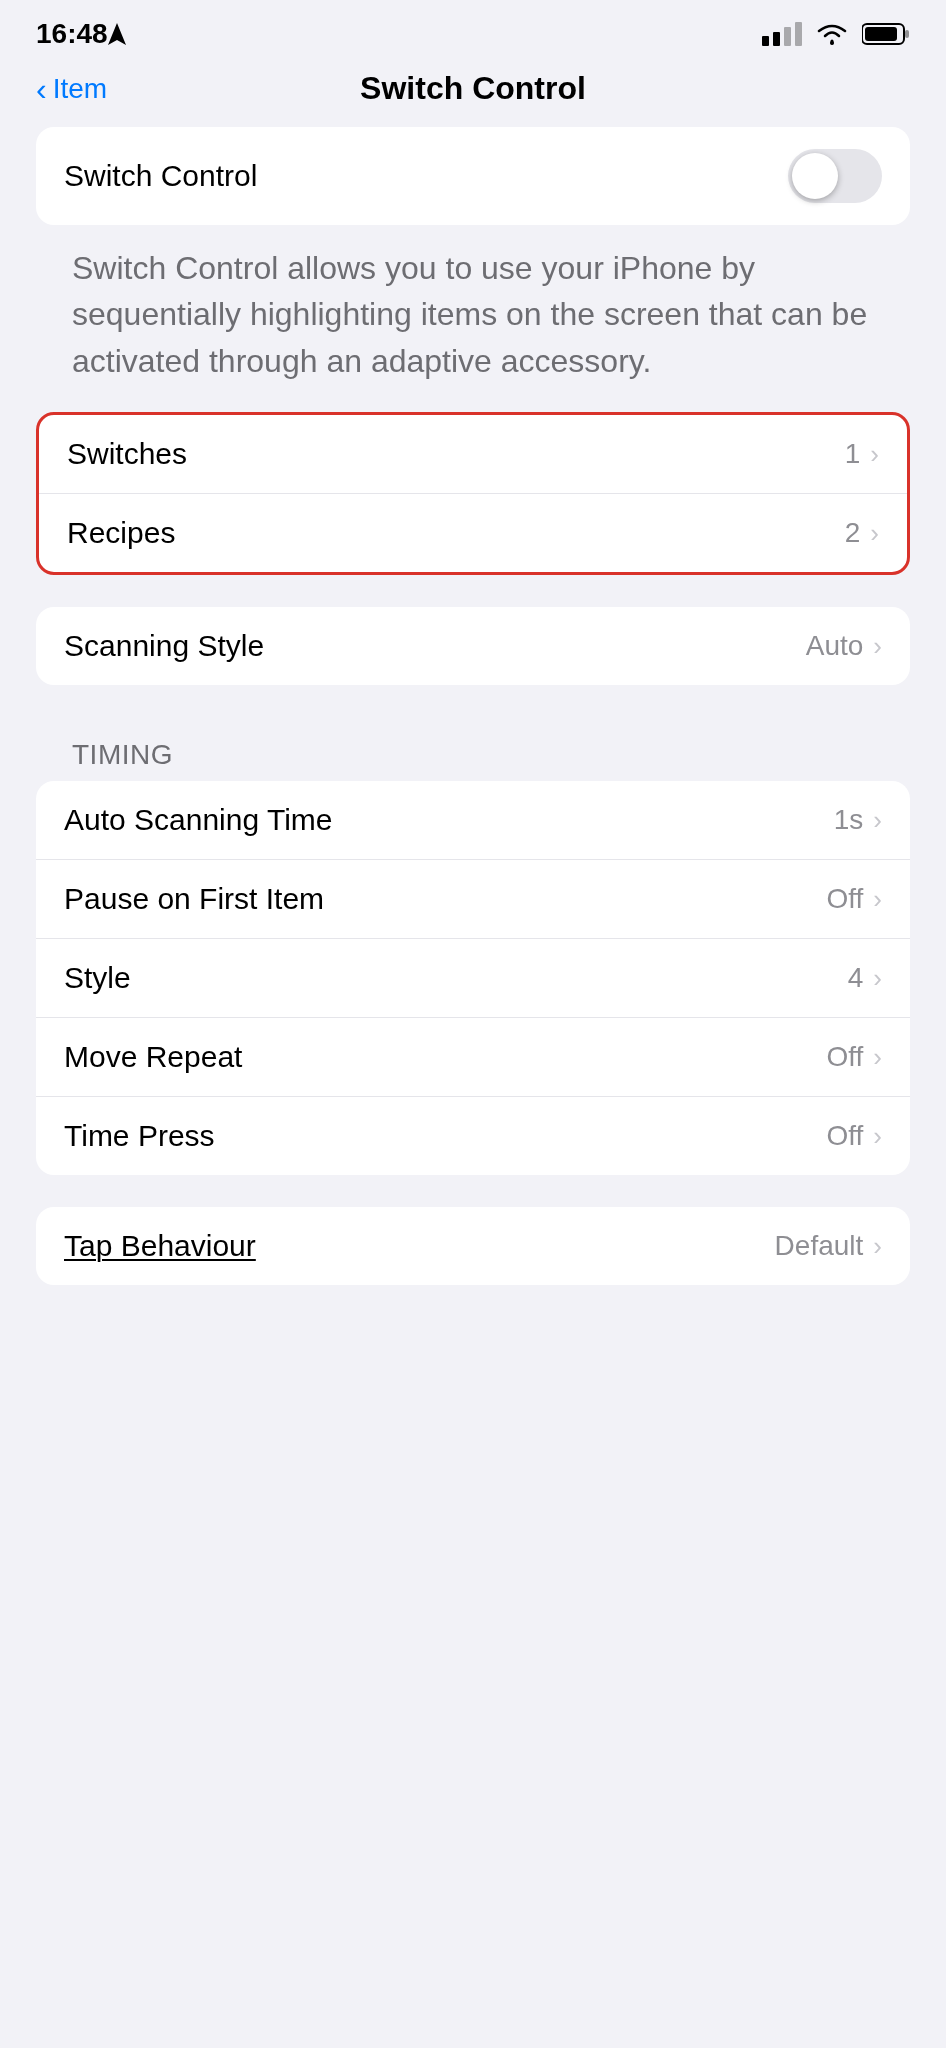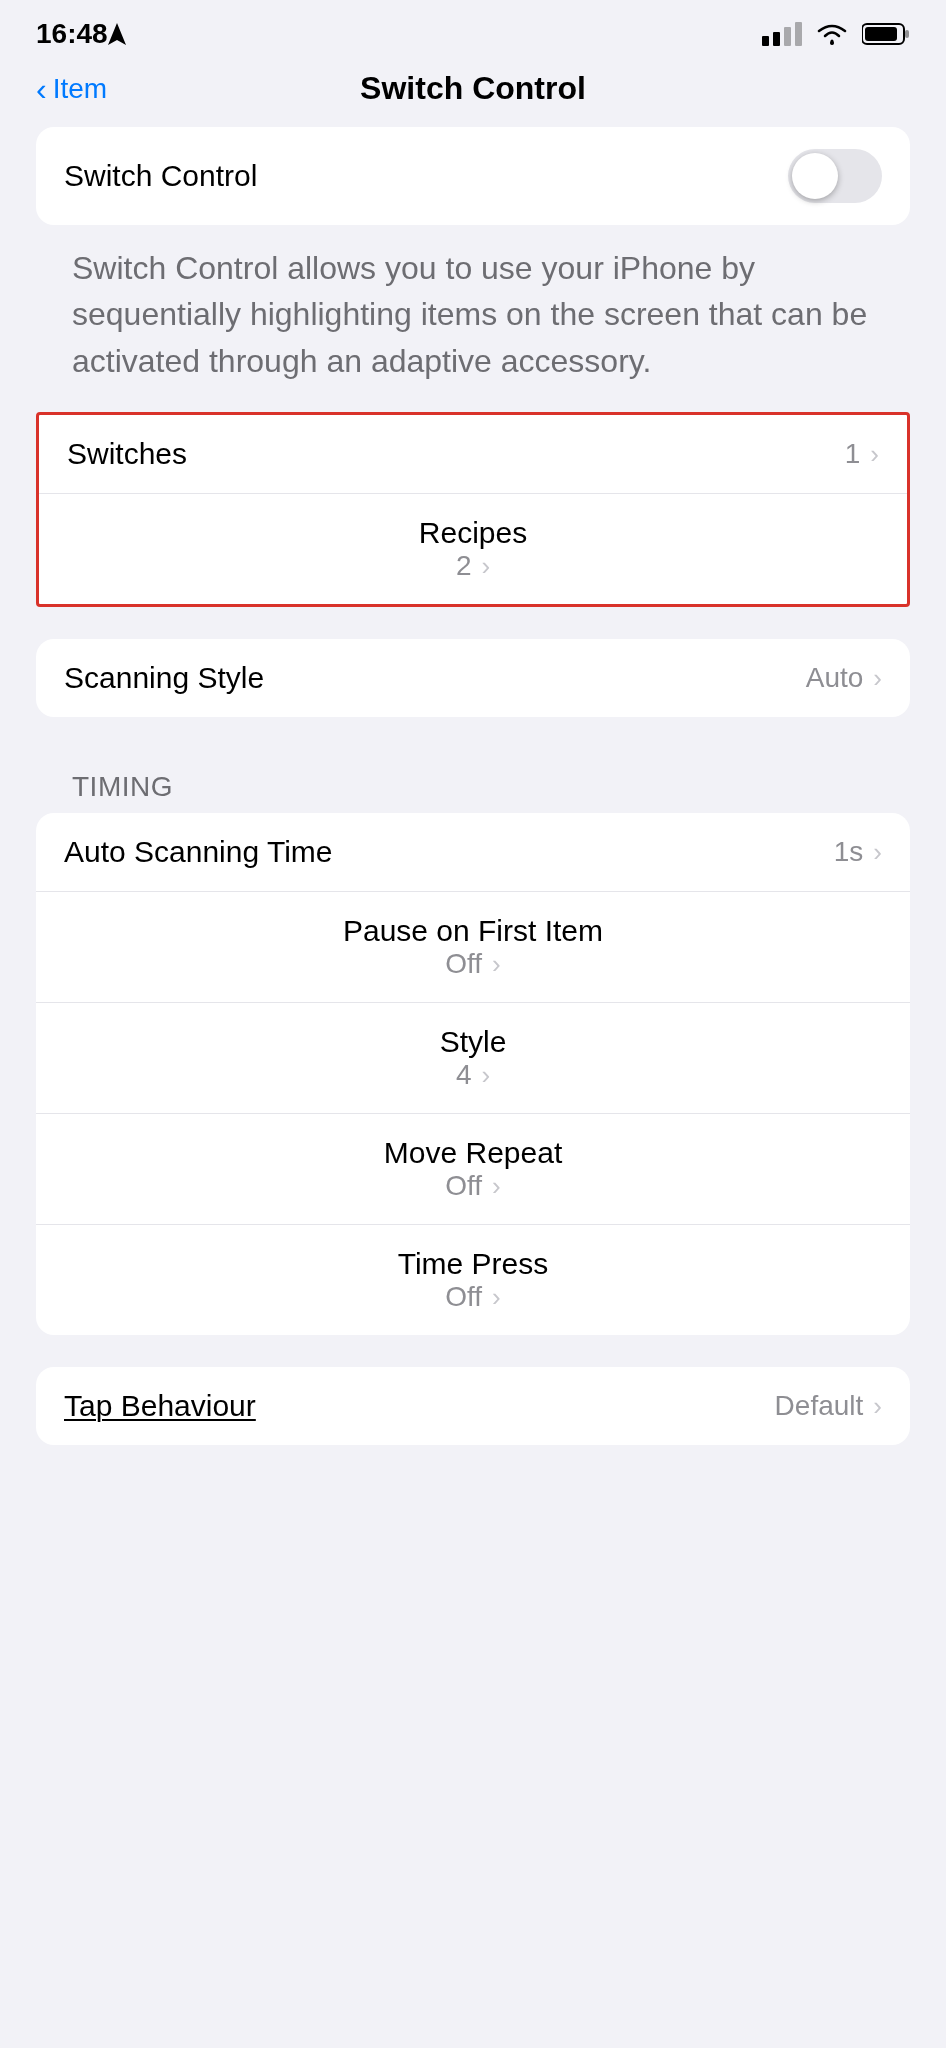--- a/index.html
+++ b/index.html
@@ -78,34 +78,33 @@
     
     .settings-card {
       background: #fff;
       border-radius: 18px;
       margin-bottom: 10px;
       overflow: hidden;
     }
 
     .settings-card.highlighted {
       border: 3.5px solid #d9322a;
-      border-radius: 4px;
+      border-radius: 18px;
     }
 
     .setting-row {
       display: flex;
       align-items: center;
       justify-content: space-between;
       padding: 22px 28px;
       min-height: 76px;
     }
 
     .setting-row + .setting-row {
       border-top: 1px solid #e5e5ea;
-      flex-direction: column;
     }
 
     .setting-label {
       font-size: 30px;
       color: #000;
       font-weight: 400;
     }
 
     .setting-right {
       display: flex;

